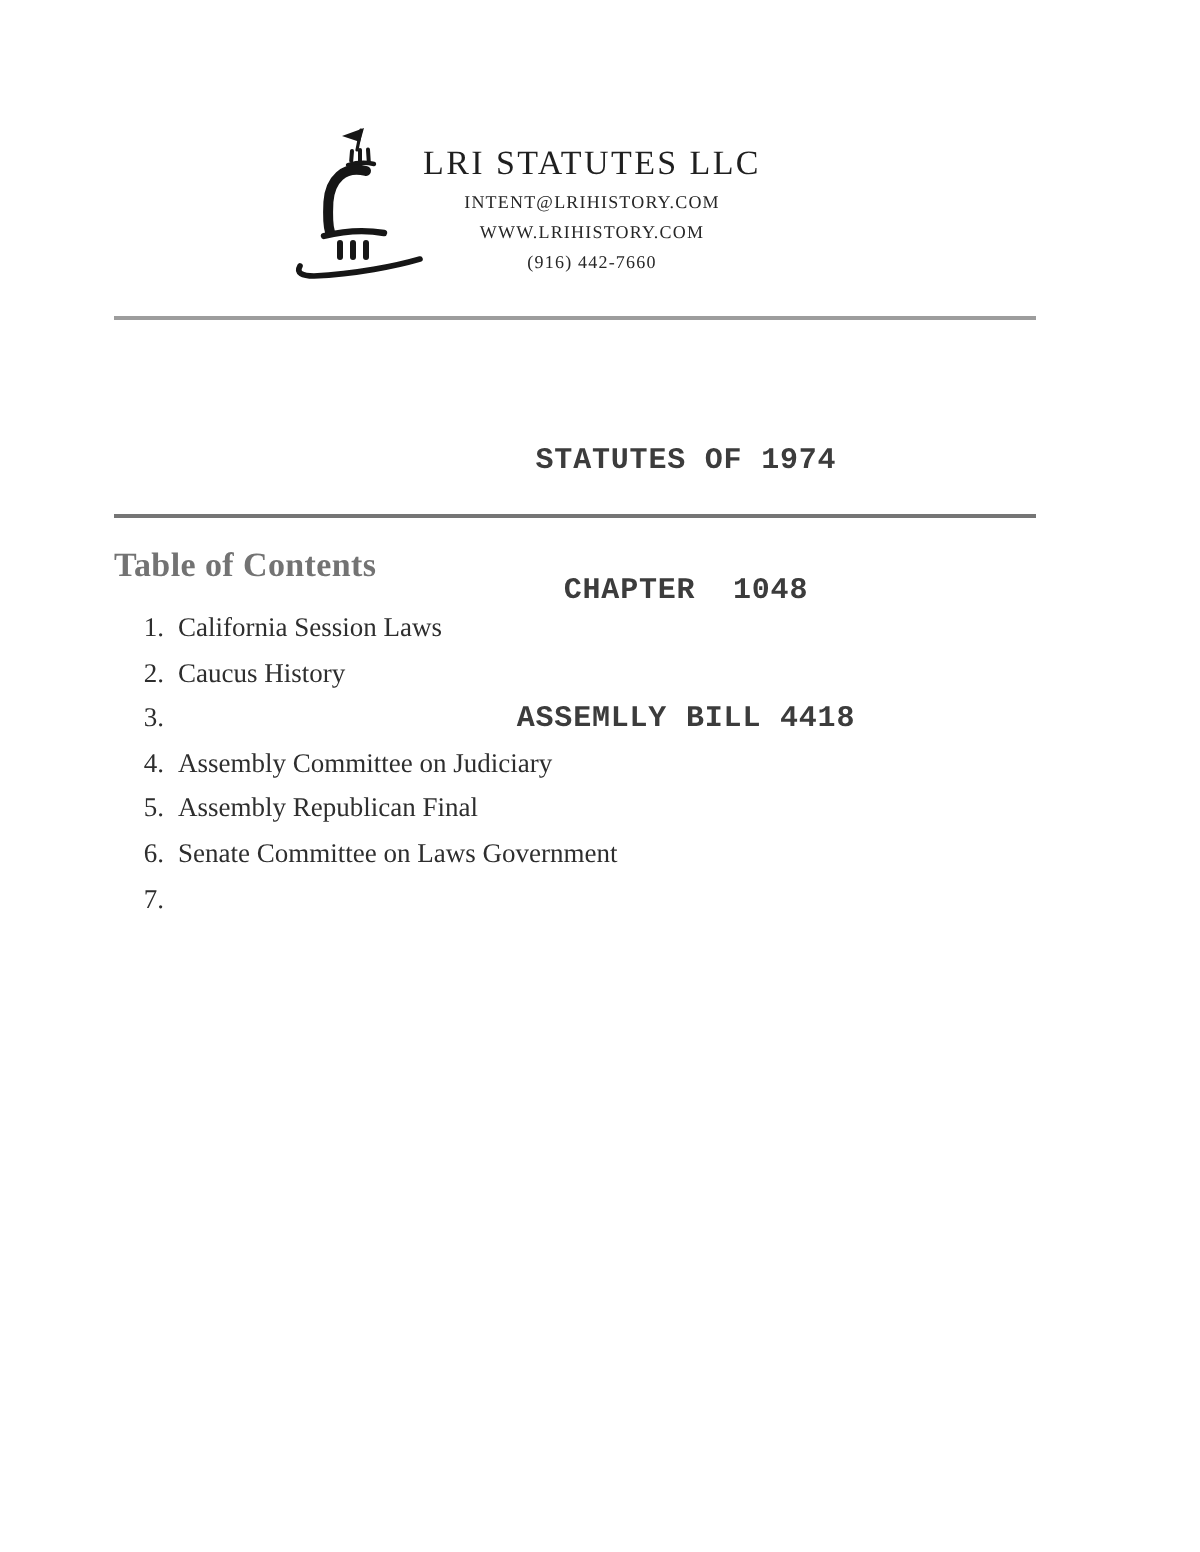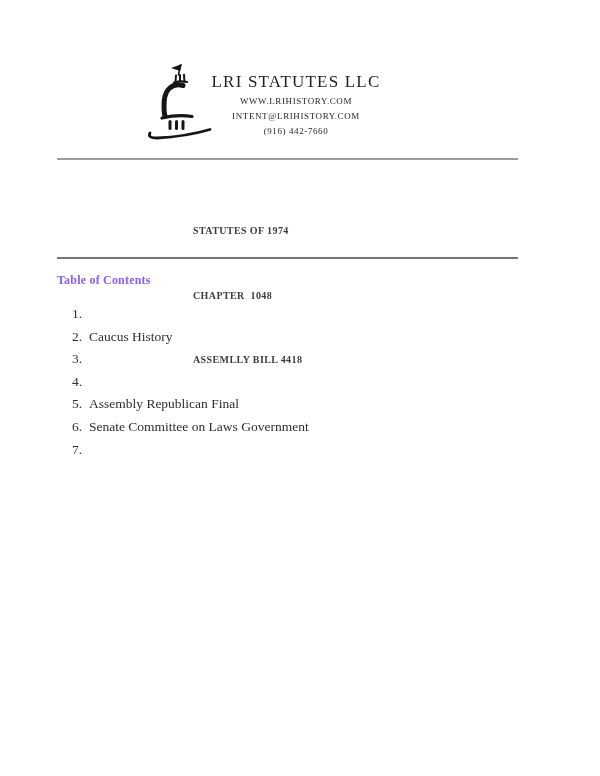--- a/index.html
+++ b/index.html
@@ -32,29 +32,29 @@
     font-size: 9px; letter-spacing: 0.6px;
     color: #262626; line-height: 14.8px; white-space: nowrap;
   }
   
   .rule { position: absolute; left: 57px; width: 461px; }
   .rule-top { top: 158px; height: 2px; background: #9d9d9d; }
   .rule-bottom { top: 257px; height: 2px; background: #757575; }
   
   .doc-ref {
     position: absolute; left: 193px; top: 177px; width: 300px;
-    text-align: left; font-weight: bold;
-    font-size: 10px; line-height: 21.5px;
-    letter-spacing: 0.4px; color: #3c3c3c; white-space: pre;
+    text-align: center; font-weight: bold;
+    font-size: 15px; line-height: 21.5px;
+    letter-spacing: 0.4px; color: #3c3c3c; white-space: pre; font-family: Liberation Mono, monospace;
   }
   
   .toc-heading {
     position: absolute; left: 57px; top: 273px;
-    font-size: 12px; font-weight: bold;
-    letter-spacing: 0.2px; color: #8b5cf6;
+    font-size: 17px; font-weight: bold;
+    letter-spacing: 0.2px; color: #737373;
   }
   .toc-list { position: absolute; left: 70px; top: 306px; }
   .toc-item {
     display: flex; align-items: flex-start;
     height: 22.6px; font-size: 13.5px; color: #2e2e2e;
   }
   .toc-num { width: 12px; text-align: right; margin-right: 7px; }
   .toc-label { white-space: nowrap; }
 </style>
 </head>
@@ -76,50 +76,52 @@
         <path d="M24,60.5 L24,67.5" stroke-width="3"></path>
         <path d="M30.5,60.5 L30.5,67.5" stroke-width="3"></path>
         <path d="M37,60.5 L37,67.5" stroke-width="3"></path>
         <path d="M4,72 C2,75.5 5,77 11,77 C32,76 52,72 64,68.5" stroke-width="2.8"></path>
       </g>
     </svg>
   </div>
 
   <div class="letterhead">
     <div class="company-name">LRI STATUTES LLC</div>
+    <div class="contact-line">INTENT@LRIHISTORY.COM</div>
     <div class="contact-line">WWW.LRIHISTORY.COM</div>
-    <div class="contact-line">INTENT@LRIHISTORY.COM</div>
     <div class="contact-line">(916) 442-7660</div>
   </div>
 
   <div class="rule rule-top"></div>
 
   <div class="doc-ref">
     <div>STATUTES OF 1974</div>
     <div>CHAPTER&nbsp; 1048</div>
     <div>ASSEMLLY BILL 4418</div>
   </div>
 
   <div class="rule rule-bottom"></div>
 
   <div class="toc-heading">Table of Contents</div>
 
   <div class="toc-list">
     <div class="toc-item">
       <span class="toc-num">1.</span>
+      <span class="toc-label">California Session Laws</span>
     </div>
     <div class="toc-item">
       <span class="toc-num">2.</span>
       <span class="toc-label">Caucus History</span>
     </div>
     <div class="toc-item">
       <span class="toc-num">3.</span>
     </div>
     <div class="toc-item">
       <span class="toc-num">4.</span>
+      <span class="toc-label">Assembly Committee on Judiciary</span>
     </div>
     <div class="toc-item">
       <span class="toc-num">5.</span>
       <span class="toc-label">Assembly Republican Final</span>
     </div>
     <div class="toc-item">
       <span class="toc-num">6.</span>
       <span class="toc-label">Senate Committee on Laws Government</span>
     </div>
     <div class="toc-item">

